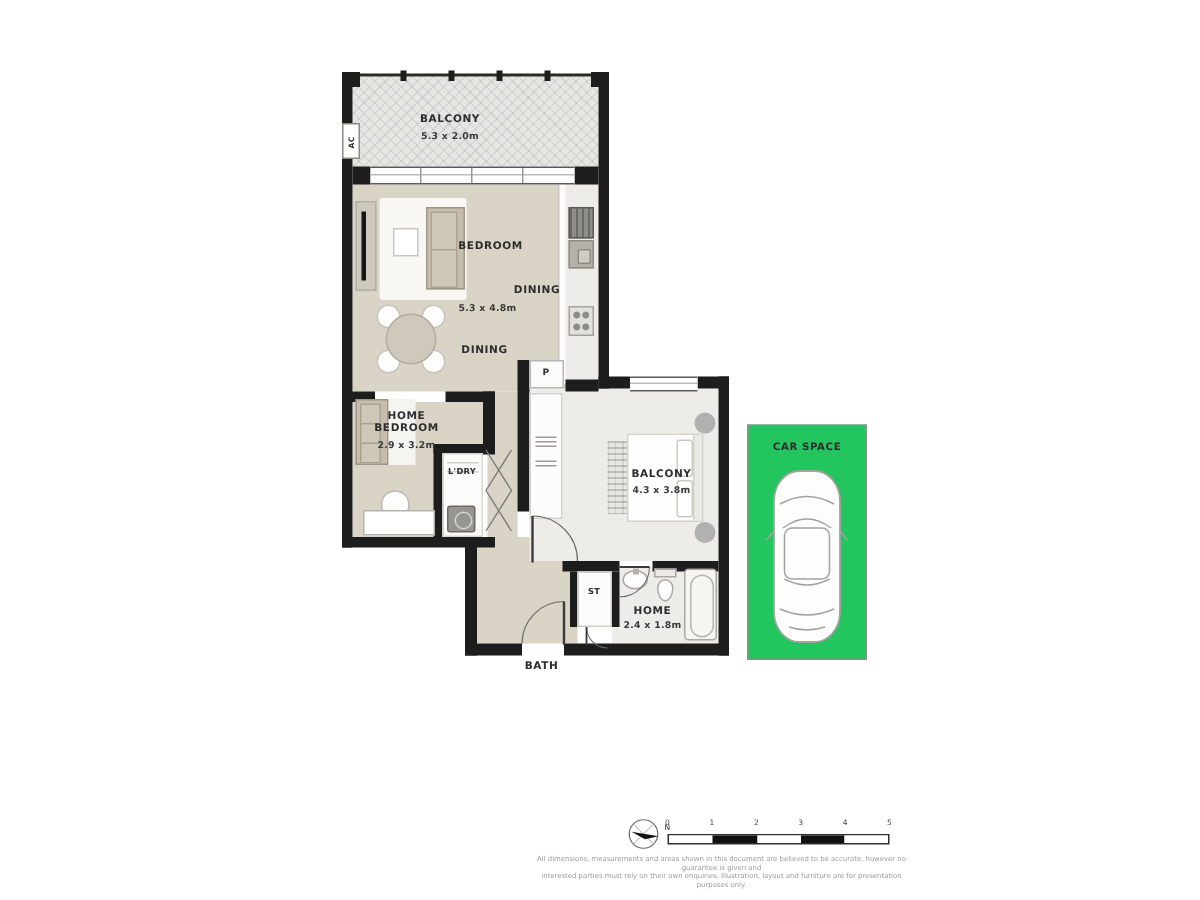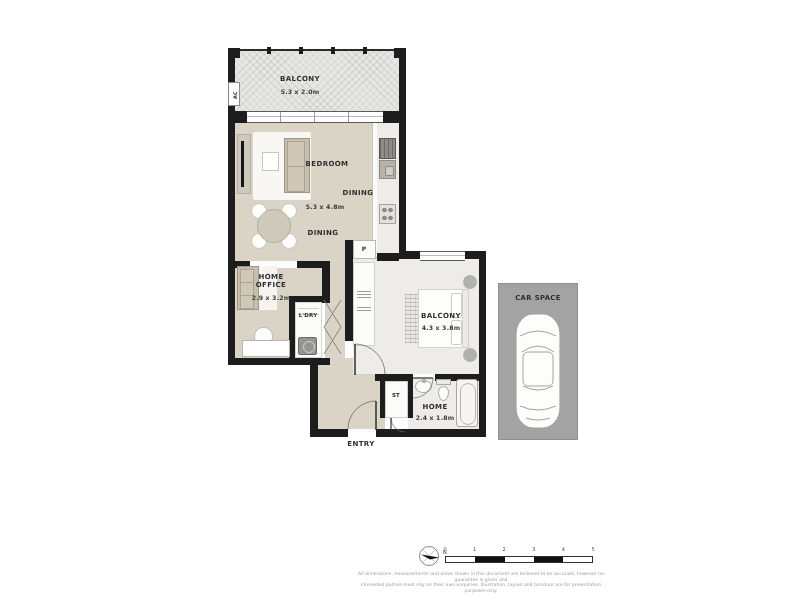--- a/index.html
+++ b/index.html
@@ -190,33 +190,33 @@
       <path d="M96,256 L113,283 L96,310" fill="none" stroke="#7a7a7a" stroke-width="0.9"></path>
       <path d="M113,256 L96,283 L113,310" fill="none" stroke="#7a7a7a" stroke-width="0.9"></path>
     </svg>
 
     <div class="lbl" style="left:72px;top:35px;">BALCONY</div>
     <div class="dim" style="left:72px;top:47px;">5.3 x 2.0m</div>
     <div class="lbl" style="left:99px;top:120px;">BEDROOM</div>
     <div class="lbl" style="left:130px;top:149px;">DINING</div>
     <div class="dim" style="left:97px;top:162px;">5.3 x 4.8m</div>
     <div class="lbl" style="left:95px;top:189px;">DINING</div>
-    <div class="lbl wrap" style="left:43px;top:237px;">HOME OFFICE</div>
+    <div class="lbl wrap" style="left:43px;top:237px;">HOME BEDROOM</div>
     <div class="dim" style="left:43px;top:253px;">2.9 x 3.2m</div>
     <div class="lbl small" style="left:80px;top:271px;">L'DRY</div>
     <div class="lbl small" style="left:136px;top:205px;font-size:6px;">P</div>
     <div class="lbl" style="left:213px;top:272px;">BALCONY</div>
     <div class="dim" style="left:213px;top:283px;">4.3 x 3.8m</div>
     <div class="lbl" style="left:207px;top:363px;">HOME</div>
     <div class="dim" style="left:207px;top:373px;">2.4 x 1.8m</div>
     <div class="lbl small" style="left:168px;top:351px;">ST</div>
-    <div class="lbl" style="left:133px;top:400px;">ENTRY</div>
-  </div>
-
-  <div class="abs" style="left:498px;top:283px;width:80px;height:157px;background:#a3a3a3;border:1.5px solid #8f8f8d;box-sizing:border-box;">
+    <div class="lbl" style="left:133px;top:400px;">BATH</div>
+  </div>
+
+  <div class="abs" style="left:498px;top:283px;width:80px;height:157px;background:#22c55e;border:1.5px solid #8f8f8d;box-sizing:border-box;">
     <div class="lbl" style="left:39px;top:14px;font-size:6.8px;">CAR SPACE</div>
     <svg class="abs" style="left:11px;top:26px;" width="56" height="122" viewBox="0 0 56 122">
       <g fill="#fdfdfc" stroke="#a2a2a0" stroke-width="1.2">
         <rect x="6" y="4" width="44" height="114" rx="17" ry="20"></rect>
       </g>
       <g fill="none" stroke="#a2a2a0" stroke-width="1">
         <path d="M10,26 Q28,16 46,26"></path>
         <path d="M12,42 Q28,30 44,42"></path>
         <rect x="13" y="42" width="30" height="34" rx="5"></rect>
         <path d="M13,76 Q28,84 43,76"></path>

